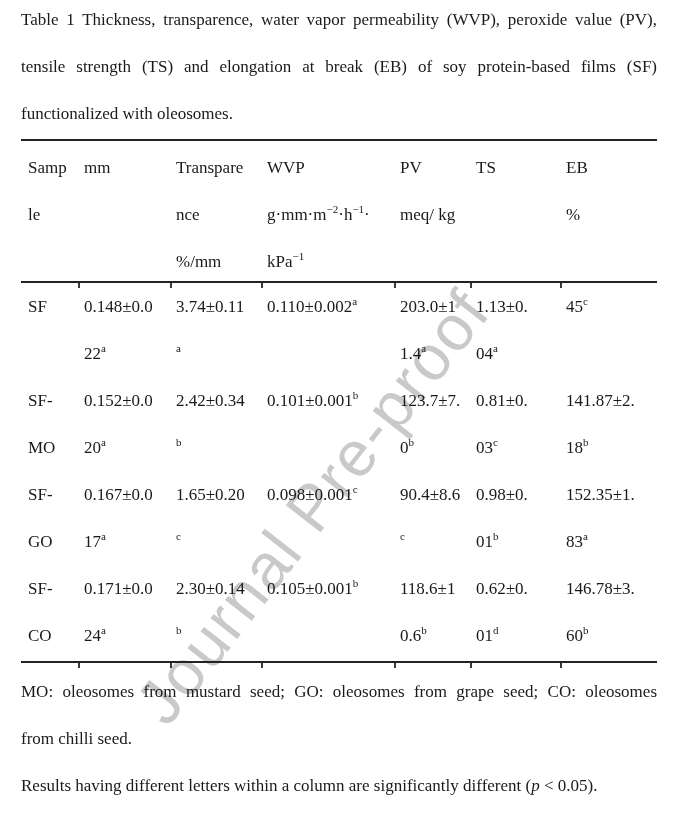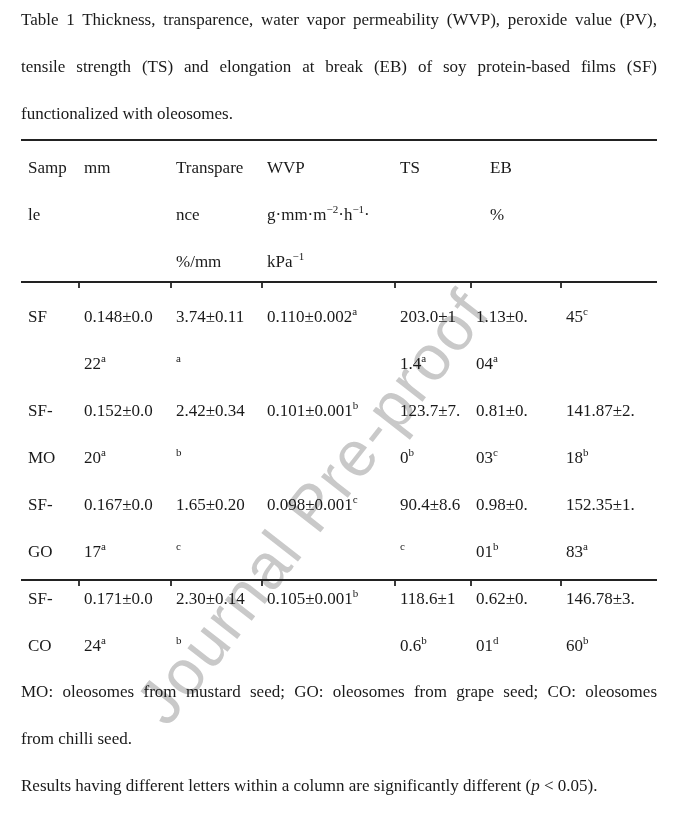--- a/index.html
+++ b/index.html
@@ -28,21 +28,21 @@
   
   .caption{position:absolute;left:21px;top:-4px;width:636px;font-size:17px;}
   .caption .cap-line{line-height:47px;}
   .caption .just{text-align:justify;text-align-last:justify;}
   
   .table-wrap{position:absolute;left:21px;top:139px;width:636px;font-size:17px;}
   .rule{position:relative;height:2px;background:#222222;}
   .tick{position:absolute;top:2px;width:2px;height:5px;background:#3a3a3a;}
   .thead-row{display:flex;height:140px;padding-top:3px;box-sizing:border-box;}
   .trow{display:flex;height:94px;}
-  .tbody{padding-top:10px;height:296px;box-sizing:border-box;}
+  .tbody{padding-top:0;height:378px;box-sizing:border-box;}
   .cell{box-sizing:border-box;padding-left:7px;flex:none;}
   .c0{width:56px}.c1{width:92px}.c2{width:91px}.c3{width:133px}
   .c4{width:76px}.c5{width:90px}.c6{width:98px}
   .ln{height:47px;line-height:47px;white-space:nowrap;}
   sup{font-size:11px;line-height:0;vertical-align:super;letter-spacing:0;}
   
   .footnotes{position:absolute;left:21px;top:666px;width:636px;font-size:17px;padding-top:2px;}
   .footnotes .fn-line{line-height:47px;}
   .footnotes .just{text-align:justify;text-align-last:justify;}
 </style>
@@ -73,20 +73,24 @@
           </div>
           <div class="cell c2">
             <div class="ln">Transpare</div>
             <div class="ln">nce</div>
             <div class="ln">%/mm</div>
           </div>
           <div class="cell c3">
             <div class="ln">WVP</div>
             <div class="ln">g·mm·m<sup>−2</sup>·h<sup>−1</sup>·</div>
             <div class="ln">kPa<sup>−1</sup></div>
+          </div>
+          <div class="cell c4">
+            <div class="ln">PV</div>
+            <div class="ln">meq/ kg</div>
           </div>
           <div class="cell c5">
             <div class="ln">TS</div>
           </div>
           <div class="cell c6">
             <div class="ln">EB</div>
             <div class="ln">%</div>
           </div>
         </div>
       <div class="rule" id="rule-mid" style="background: rgb(34, 34, 34);">

